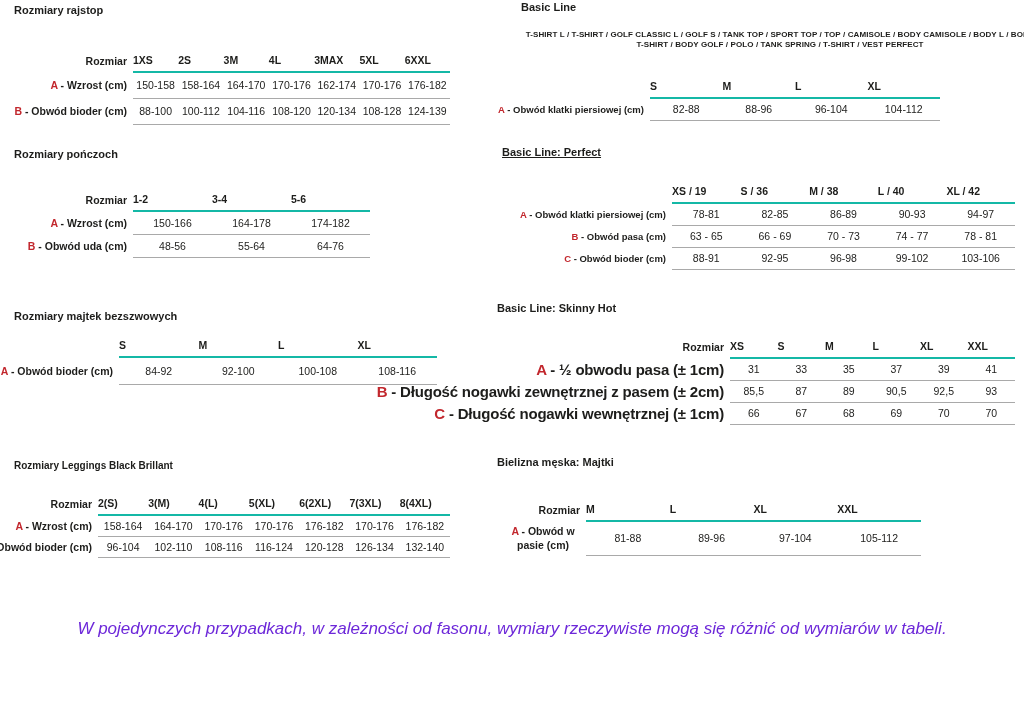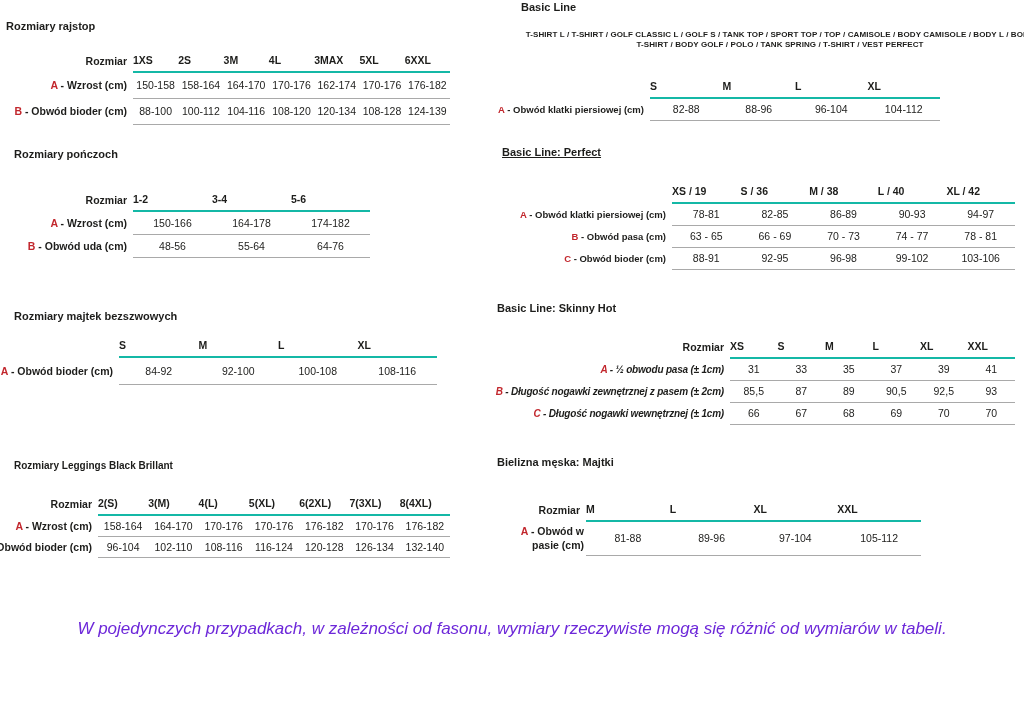--- a/index.html
+++ b/index.html
@@ -2,21 +2,21 @@
 <html><head>
 <meta charset="utf-8">
 <style>
   * { margin:0; padding:0; box-sizing:border-box; }
   html, body { width:1024px; height:724px; background:#ffffff; }
   body { font-family:"Liberation Sans", sans-serif; color:#1d1d1b; }
   .page { position:relative; width:1024px; height:724px; background:#fff; overflow:hidden; }
   section { display:contents; }
 
   .sec-title { position:absolute; font-size:11px; font-weight:bold; white-space:nowrap; }
-  .h-rajstop  { left:6px;  top:4px;margin-top:16px; }
+  .h-rajstop  { left:14px;  top:4px; }
   .h-ponczoch { left:14px;  top:148px; }
   .h-majtek   { left:14px;  top:290px;margin-top:20px; }
   .h-leggings { left:14px;  top:460px; font-size:10px; }
   .h-basic    { left:497px; top:1px;padding-left:24px; }
   .h-perfect  { left:502px; top:146px;text-decoration:underline; }
   .h-skinny   { left:497px; top:302px; }
   .h-majtki   { left:497px; top:456px; }
 
   .products { position:absolute; left:523px; top:30px; width:514px; text-align:center;
               font-size:8px; font-weight:bold; line-height:1.3; letter-spacing:0.1px; }
@@ -38,25 +38,25 @@
   .t-rajstop  { left:2px;   top:46px;  width:448px; --hh:26px; --rh:26px; }
   .t-ponczoch { left:2px;   top:186px; width:368px; --hh:25px; --rh:23px; }
   .t-majtek   { left:6px;   top:332px; width:431px; --hh:25px; --rh:27px; }
   .t-leggings { left:2px;   top:494px; width:448px; --hh:21px; --rh:21px; font-size:8.5px; }
   .t-basic    { left:500px; top:74px;  width:440px; --hh:24px; --rh:22px; font-size:10px; }
   .t-perfect  { left:500px; top:181px; width:515px; --hh:22px; --rh:22px; font-size:10px; }
   .t-skinny   { left:495px; top:337px; width:520px; --hh:21px; --rh:22px; font-size:10px; }
   .t-majtki   { left:500px; top:496px; width:421px; --hh:25px; --rh:34px; font-size:10px; }
 
   .t-basic  tbody .lab, .t-perfect tbody .lab { font-size:9.5px; }
-  .t-skinny tbody .lab { font-size:10px; letter-spacing:-0.2px;font-style:italic; }
+  .t-skinny tbody .lab { font-size:15px; letter-spacing:-0.2px; }
 
   
   .t-majtki tbody th .lab { position:static; display:block; white-space:normal;
-                            text-align:right; transform:none; line-height:1.35; padding:0 2px; }
+                            text-align:center; transform:none; line-height:1.35; padding:0 2px; }
   .t-majtki tbody th { vertical-align:middle; }
 
   .footnote { position:absolute; left:0; top:619px; width:1024px; text-align:center;
               font-style:italic; font-size:17px; color:#6d28d9; }
 </style>
 </head>
 <body>
 
 <div class="page">
 

